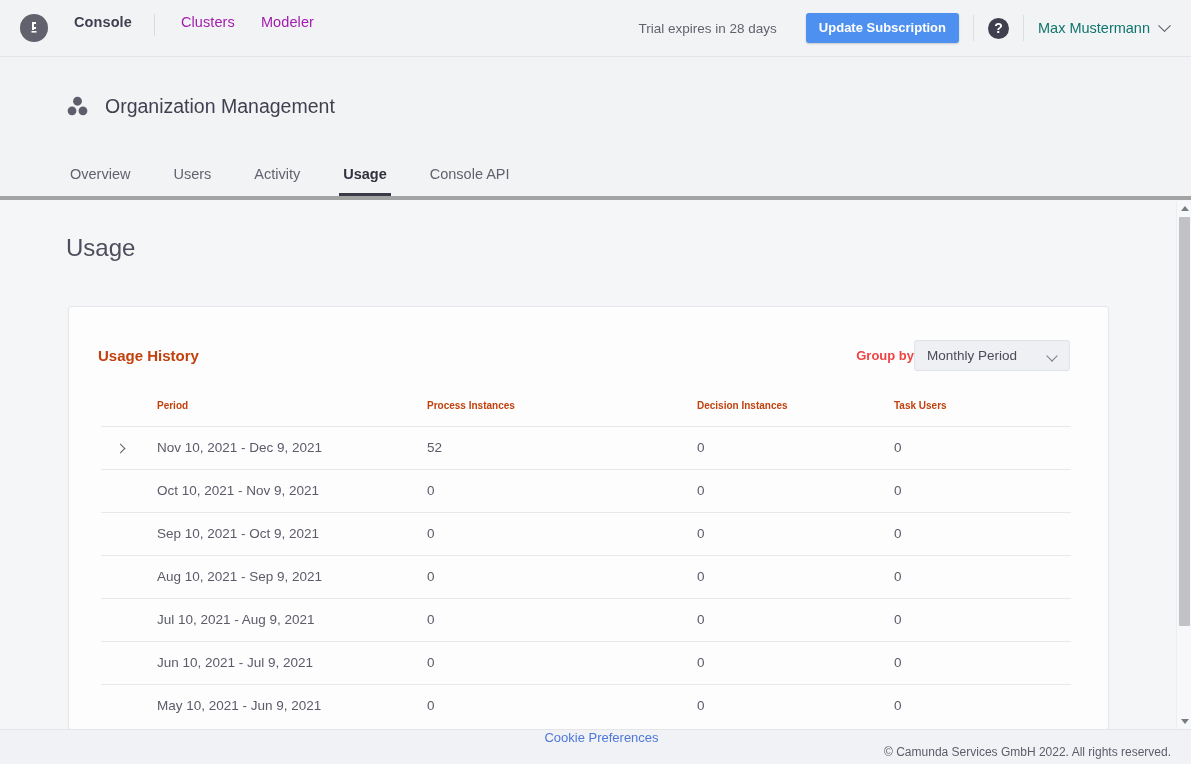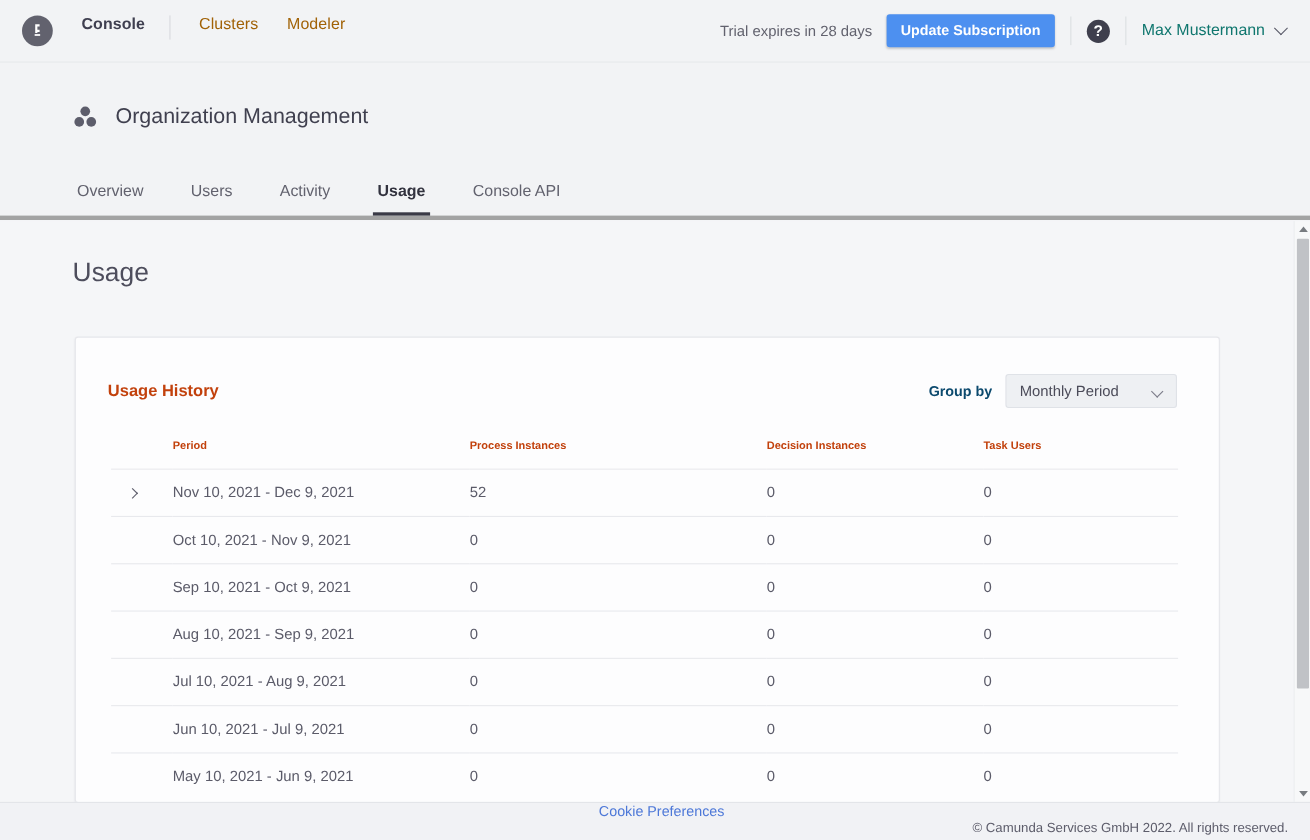--- a/index.html
+++ b/index.html
@@ -22,37 +22,37 @@
   .brand-logo {
     margin-left: 20px;
     width: 28px; height: 28px; border-radius: 50%;
     background: #62626e;
     display: flex; align-items: center; justify-content: center;
   }
   .brand-logo svg { display: block; }
   .nav-left { display: flex; align-items: flex-start; }
   .nav-item {
     font-size: 14.5px;
-    color: #a16207;
+    color: #a21caf;
     margin-left: 26px;
     letter-spacing: .1px;
     cursor: pointer;
     white-space: nowrap;
   }
   .nav-item.active { color: #3f3f50; font-weight: bold; }
   .nav-sep {
     width: 1px; height: 22px; background: #d8dade;
     margin-left: 22px;
   }
   .nav-right {
     margin-left: auto; margin-right: 22px;
     display: flex; align-items: center;
   }
   .trial-text {
-    font-size: 13.5px; color: #62626e; margin-right: 13px; white-space: nowrap;
+    font-size: 13.5px; color: #62626e; margin-right: 29px; white-space: nowrap;
   }
   .update-btn {
     background: #4d90f0; color: #fff;
     font-family: "Liberation Sans", sans-serif;
     font-size: 13px; font-weight: bold;
     border: none; border-radius: 3px;
     padding: 7px 13px 8px 13px;
     cursor: pointer;
     box-shadow: 0 1px 2px rgba(0,0,0,.18);
     white-space: nowrap;
@@ -128,21 +128,21 @@
     border-radius: 3px;
     box-shadow: 0 1px 2px rgba(20,20,40,.04);
     padding-bottom: 2px;
   }
   .card-head {
     display: flex; align-items: center;
     padding: 33px 38px 0 29px;
   }
   .card-title { font-size: 15px; font-weight: bold; color: #c2410c; }
   .groupby-wrap { margin-left: auto; display: flex; align-items: center; }
-  .groupby-label { font-size: 13px; color: #0c4a6e; margin-right: 12px; font-weight: bold; }
+  .groupby-label { font-size: 13px; color: #ef4444; font-weight: bold; }
   .select-box {
     position: relative;
     width: 156px; height: 31px;
     background: #eef0f3;
     border: 1px solid #dfe2e7;
     border-radius: 3px;
     display: flex; align-items: center;
     cursor: pointer;
   }
   .select-value { font-size: 13.5px; color: #4b4b59; margin-left: 12px; }

